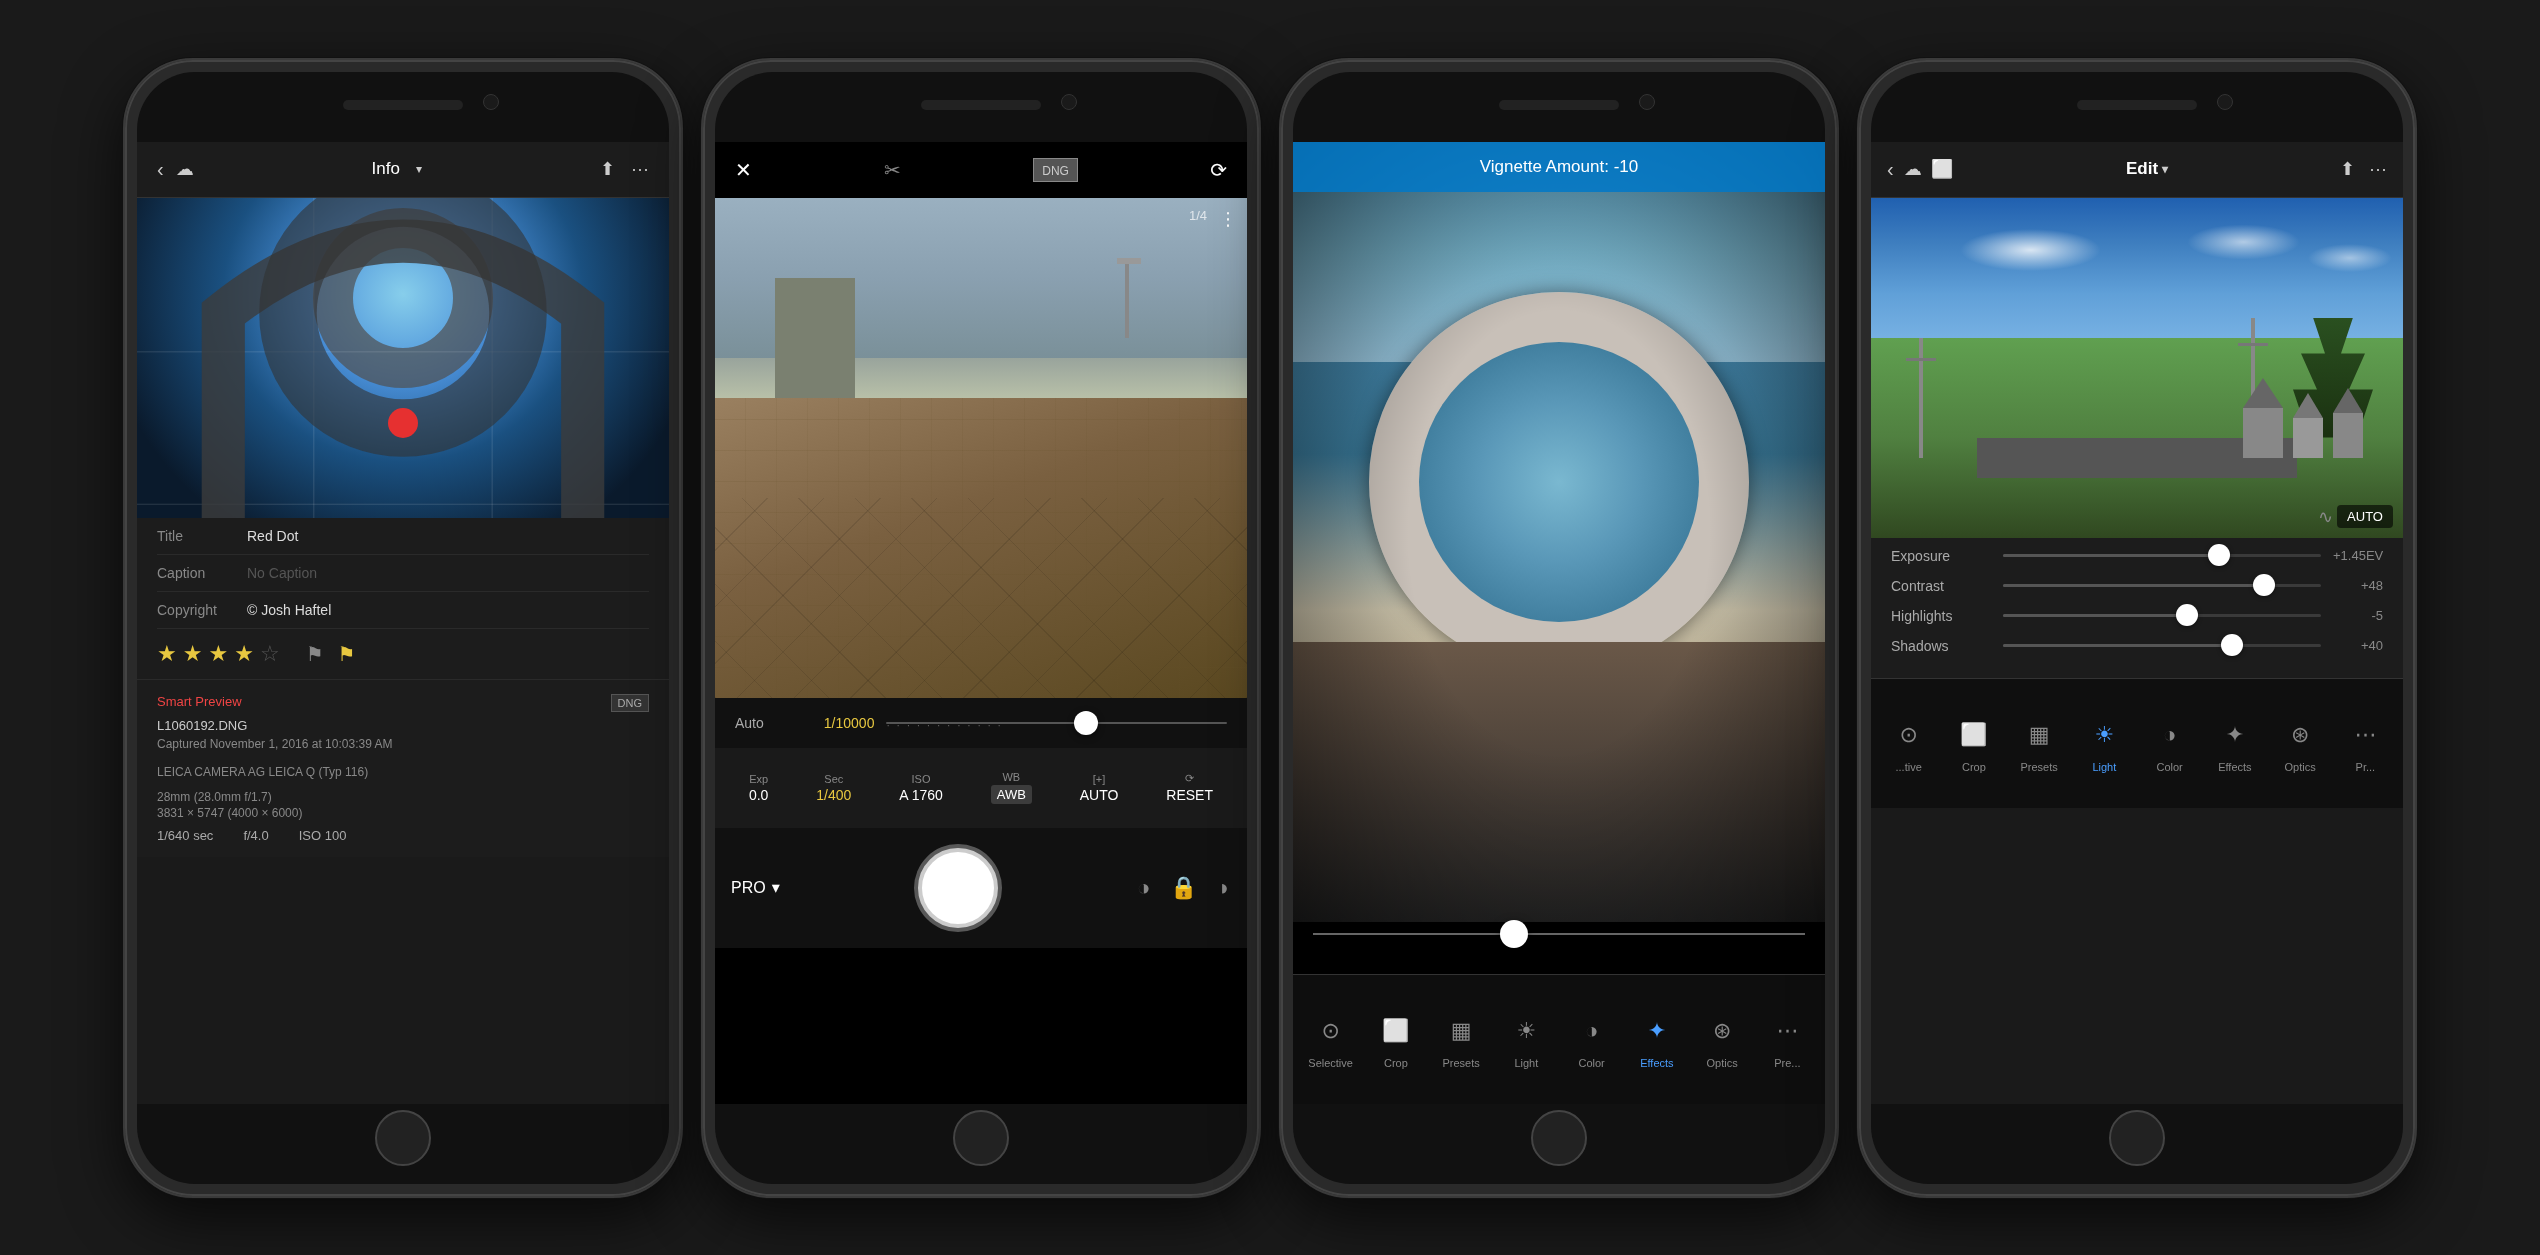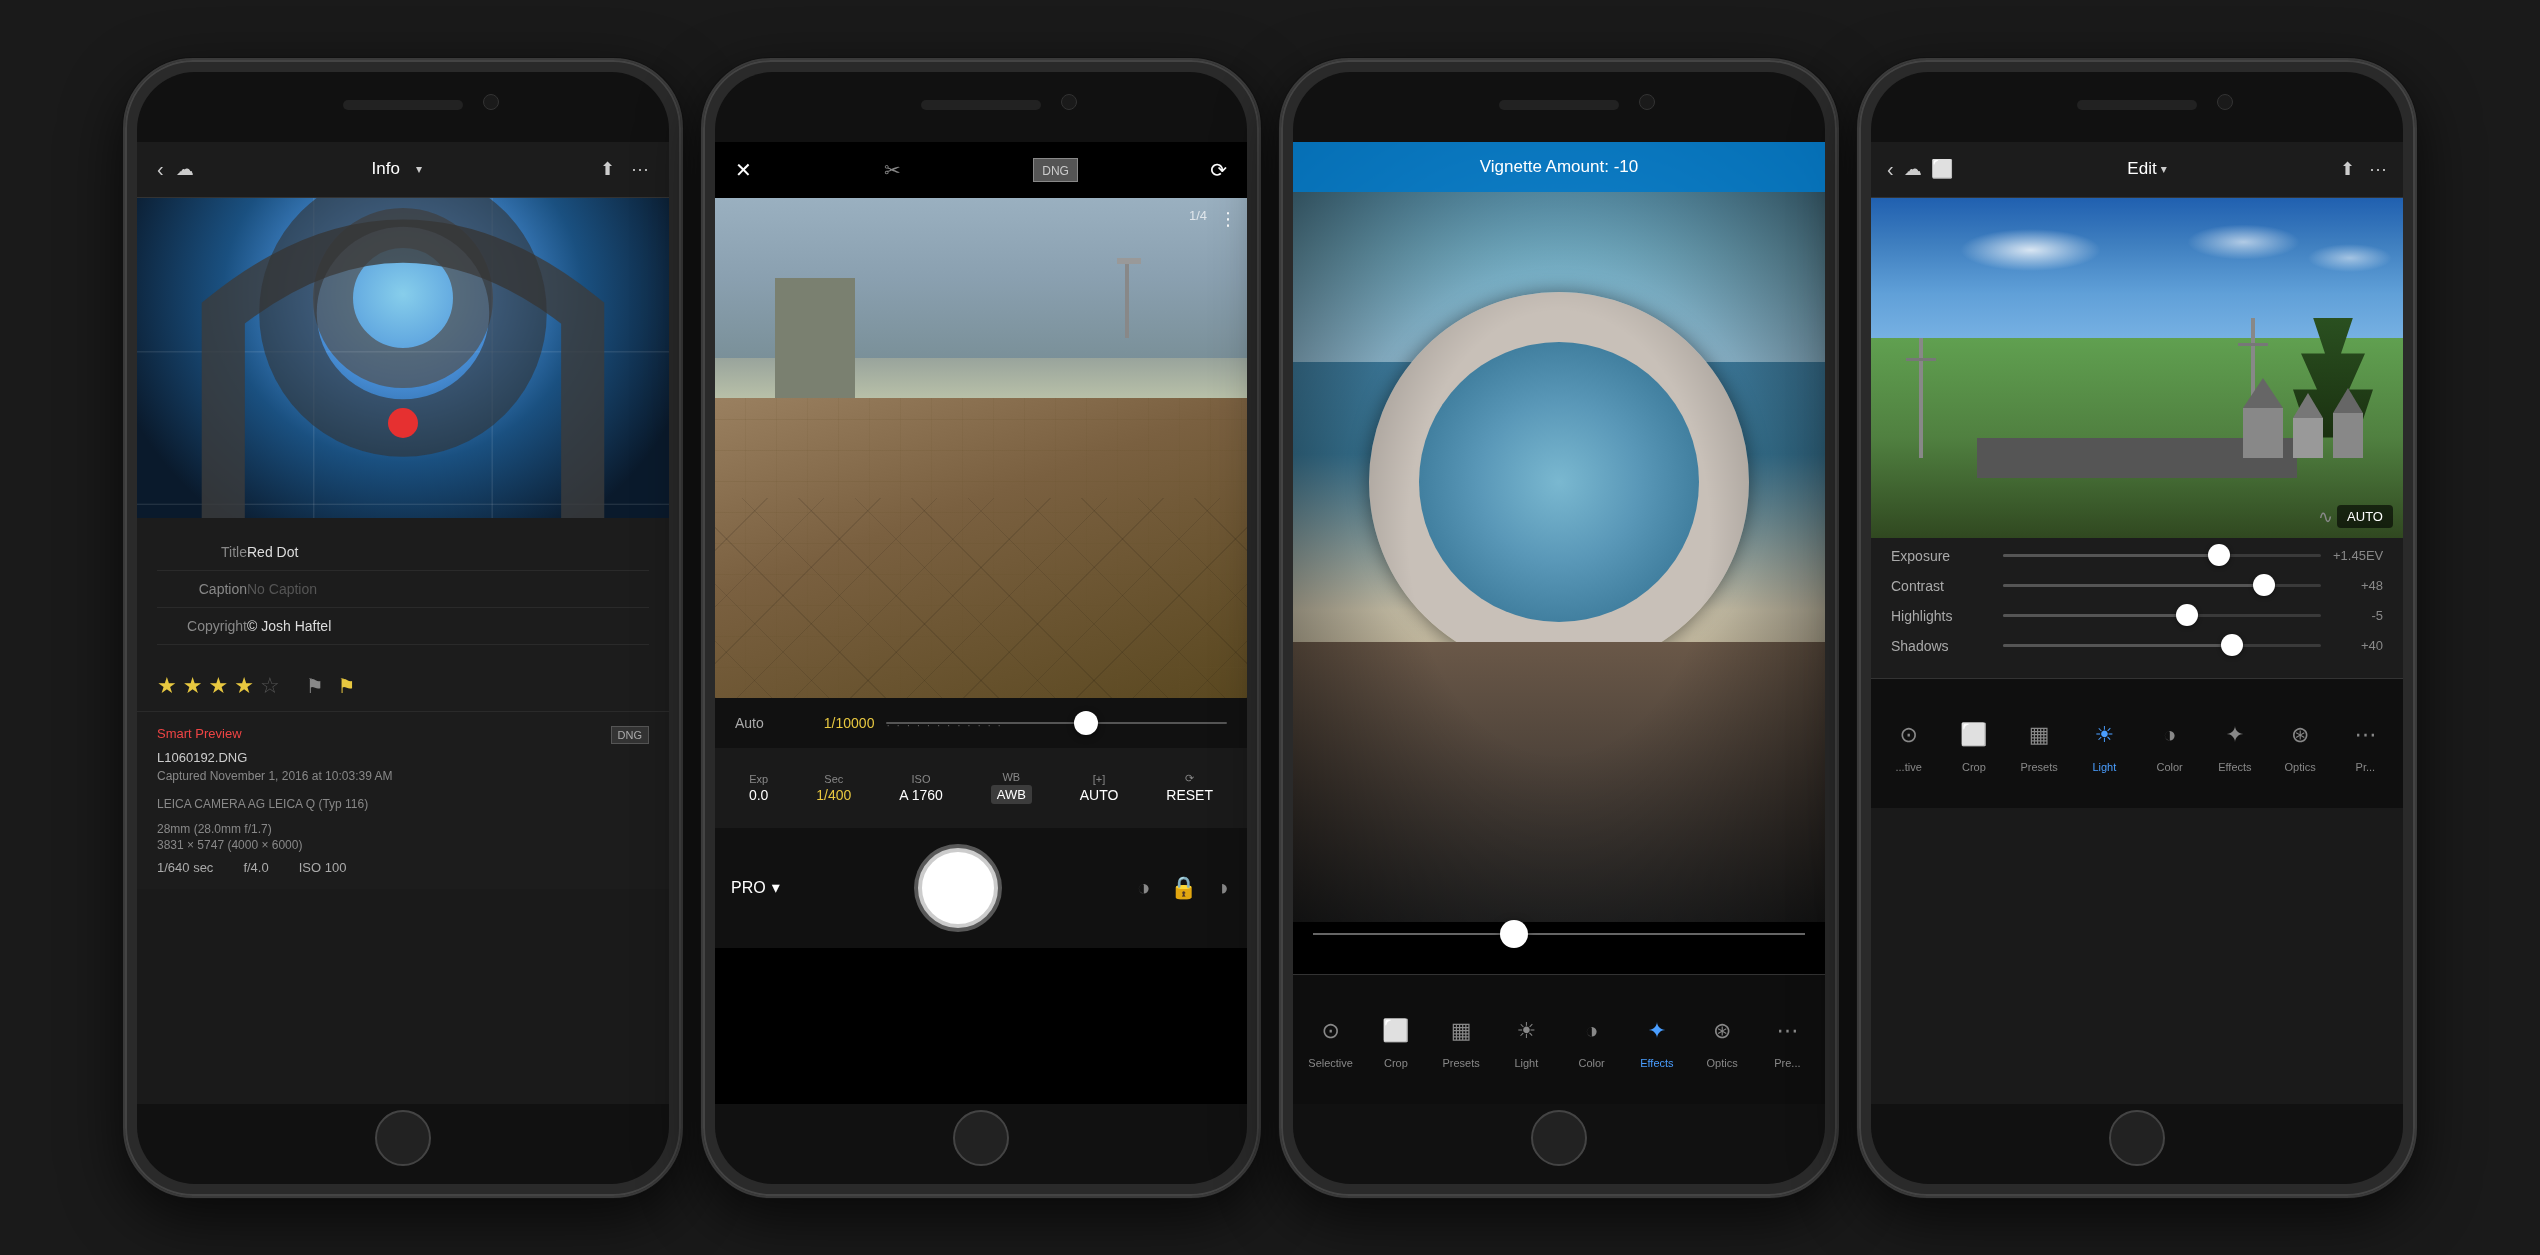--- a/index.html
+++ b/index.html
@@ -134,23 +134,22 @@
       width: 30px; height: 30px;
       background: #e63030;
       border-radius: 50%;
     }
     .grid-lines {
       position: absolute;
       top: 0; left: 0; right: 0; bottom: 0;
     }
 
     .p1-info {
-      padding: 16px 20px;
+      padding: 0 20px;
       background: #1c1c1c;
-      text-align: right;
     }
     .p1-info-row {
       display: flex;
       padding: 10px 0;
       border-bottom: 1px solid #2a2a2a;
       font-size: 14px;
     }
     .p1-info-label { color: #888; width: 90px; flex-shrink: 0; }
     .p1-info-value { color: #ddd; }
     .p1-info-value.placeholder { color: #555; }
@@ -475,21 +474,21 @@
     .p4-header {
       height: 56px;
       background: #1c1c1c;
       display: flex;
       align-items: center;
       justify-content: space-between;
       padding: 0 16px;
       border-bottom: 1px solid #333;
     }
     .p4-header-left { display: flex; align-items: center; gap: 10px; }
-    .p4-header-center { font-size: 17px; color: #fff; font-weight: 400; display: flex; align-items: center; gap: 4px; }
+    .p4-header-center { font-size: 17px; color: #fff; font-weight: 700; display: flex; align-items: center; gap: 4px; }
     .p4-header-right { display: flex; align-items: center; gap: 14px; }
 
     .p4-photo {
       height: 340px;
       background: linear-gradient(180deg, #5a9fdf 0%, #3a7fbf 20%, #60a040 60%, #406030 80%, #304820 100%);
       position: relative;
       overflow: hidden;
     }
     .p4-sky {
       position: absolute;

